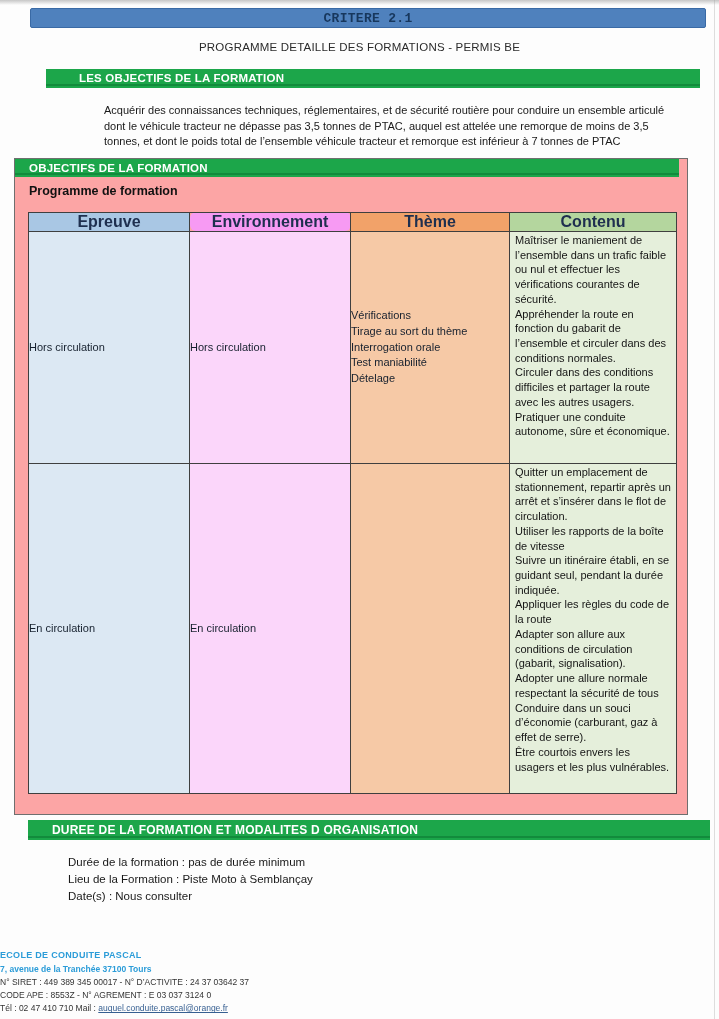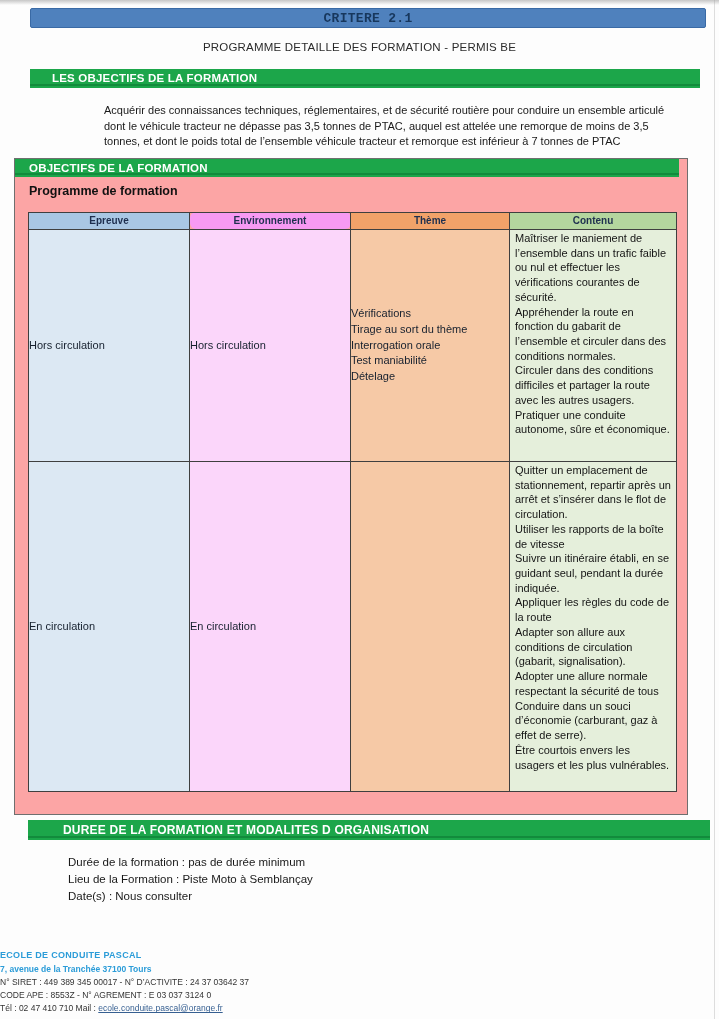--- a/index.html
+++ b/index.html
@@ -28,79 +28,79 @@
   .doc-title{
     margin-top:13px; text-align:center; font-size:11.5px; color:#2b2b2b;
     letter-spacing:.2px;
   }
   .green-bar{
     background:var(--green,#1ca64a); border-bottom:2px solid #13984006;
     box-shadow:inset 0 -2px 0 rgba(0,90,35,.35);
     color:#ffffff; font-weight:bold; font-size:11.5px;
     height:19px; line-height:19px; letter-spacing:.2px;
   }
-  .bar-objectives{ margin:16px 19px 0 30px; padding-left:22px; }
+  .bar-objectives{ margin:16px 19px 0 46px; padding-left:33px; }
   .objectives-text{
     margin:15px 0 0 104px; width:600px; font-size:11px; line-height:1.42;
     white-space:pre-line; color:#191919;
   }
   .container{
     margin:8px 12px 0 14px; width:674px; height:657px;
     border:1px solid #6f6f6f; background:#fca5a5; position:relative;
   }
   .bar-program{ margin:0 8px 0 0; padding-left:14px; height:18px; line-height:18px; }
   .program-subtitle{ margin:7px 0 0 14px; font-size:12.5px; font-weight:bold; color:#111; }
 
   table.formation{
     margin:14px 0 0 13px; border-collapse:collapse; table-layout:fixed;
     width:648px; font-size:11px;
   }
   table.formation col.c1{ width:161px; } table.formation col.c2{ width:161px; }
   table.formation col.c3{ width:159px; } table.formation col.c4{ width:167px; }
   table.formation th, table.formation td{ border:1px solid #3f3f3f; }
   table.formation th{
-    height:17px; font-weight:600; font-size:10px; color:#1e2f4f; text-align:center;
+    height:17px; font-weight:600; font-size:16px; color:#1e2f4f; text-align:center;
   }
   th.h-epreuve{ background:var(--header-blue,#a9c7e4); }
   th.h-env{ background:var(--header-pink,#f79af3);border-radius:6px; }
   th.h-theme{ background:var(--header-orange,#f2a269); }
   th.h-contenu{ background:var(--header-green,#b4d69e); }
   td.c-epreuve{ background:var(--cell-blue,#dce8f3); }
   td.c-env{ background:var(--cell-pink,#fbd6fa); }
   td.c-theme{ background:var(--cell-orange,#f6c9a6); }
   td.c-contenu{ background:var(--cell-green,#e5efdb); }
   tr.row1{ height:232px; } tr.row2{ height:330px; }
   td.center-cell{ vertical-align:middle; color:#16202e; }
   td.c-theme{ white-space:pre-line; line-height:1.42; }
   td.c-contenu{
     vertical-align:top; text-align:left; padding:1px 4px 2px 5px;
     white-space:pre-line; line-height:1.34; color:#151515;
   }
 
-  .bar-duration{ margin:5px 9px 0 28px; padding-left:35px; height:20px; line-height:20px; font-size:12px; }
+  .bar-duration{ margin:5px 9px 0 28px; padding-left:24px; height:20px; line-height:20px; font-size:12px; }
   .duration-text{
     margin:14px 0 0 68px; font-size:11.5px; line-height:1.48; white-space:pre-line;
     color:#191919;
   }
 
   .footer{ margin-top:44px; text-align:left; line-height:1.55; }
   .school-name{ font-size:9px; font-weight:bold; color:var(--footer-blue,#2b9cd8); letter-spacing:.3px; }
   .school-address{ font-size:8.5px; font-weight:bold; color:var(--footer-blue,#2b9cd8); }
   .footer-line{ font-size:8.5px; color:#333; }
   .email-link{ color:#365f91; text-decoration:underline; cursor:pointer; }
   .website{ font-size:11px; color:#333; }
 </style>
 </head>
 <body>
 
 <div class="page">
 
   <div class="criteria-bar">CRITERE 2.1</div>
 
-  <div class="doc-title">PROGRAMME DETAILLE DES FORMATION - PERMIS BE</div>
+  <div class="doc-title">PROGRAMME DETAILLE DES FORMATIONS - PERMIS BE</div>
 
   <div class="green-bar bar-objectives">LES OBJECTIFS DE LA FORMATION</div>
 
   <div class="objectives-text">Acquérir des connaissances techniques, réglementaires, et de sécurité routière pour conduire un ensemble articulé
 dont le véhicule tracteur ne dépasse pas 3,5 tonnes de PTAC, auquel est attelée une remorque de moins de 3,5
 tonnes, et dont le poids total de l’ensemble véhicule tracteur et remorque est inférieur à 7 tonnes de PTAC</div>
 
   <div class="container">
     <div class="green-bar bar-program">OBJECTIFS DE LA  FORMATION</div>
     <div class="program-subtitle">Programme de formation</div>
@@ -155,17 +155,17 @@
 
   <div class="duration-text">Durée de la formation : pas de durée minimum
 Lieu de la Formation : Piste Moto à Semblançay
 Date(s) : Nous consulter</div>
 
   <div class="footer">
     <div class="school-name">ECOLE DE CONDUITE PASCAL</div>
     <div class="school-address">7, avenue de la Tranchée 37100 Tours</div>
     <div class="footer-line">N° SIRET : 449 389 345 00017 - N° D’ACTIVITE : 24 37 03642 37</div>
     <div class="footer-line">CODE APE : 8553Z - N° AGREMENT : E 03 037 3124 0</div>
-    <div class="footer-line"><span>Tél : 02 47 410 710 Mail : </span><span class="email-link">ecole.conduite.pascal@orange.fr</span></div>
+    <div class="footer-line"><span>Tél : 02 47 410 710 Mail : </span><span class="email-link">auquel.conduite.pascal@orange.fr</span></div>
     <div class="website">https://www.ecoledeconduitepascal.fr</div>
   </div>
 
 </div>
 
 </body></html>

